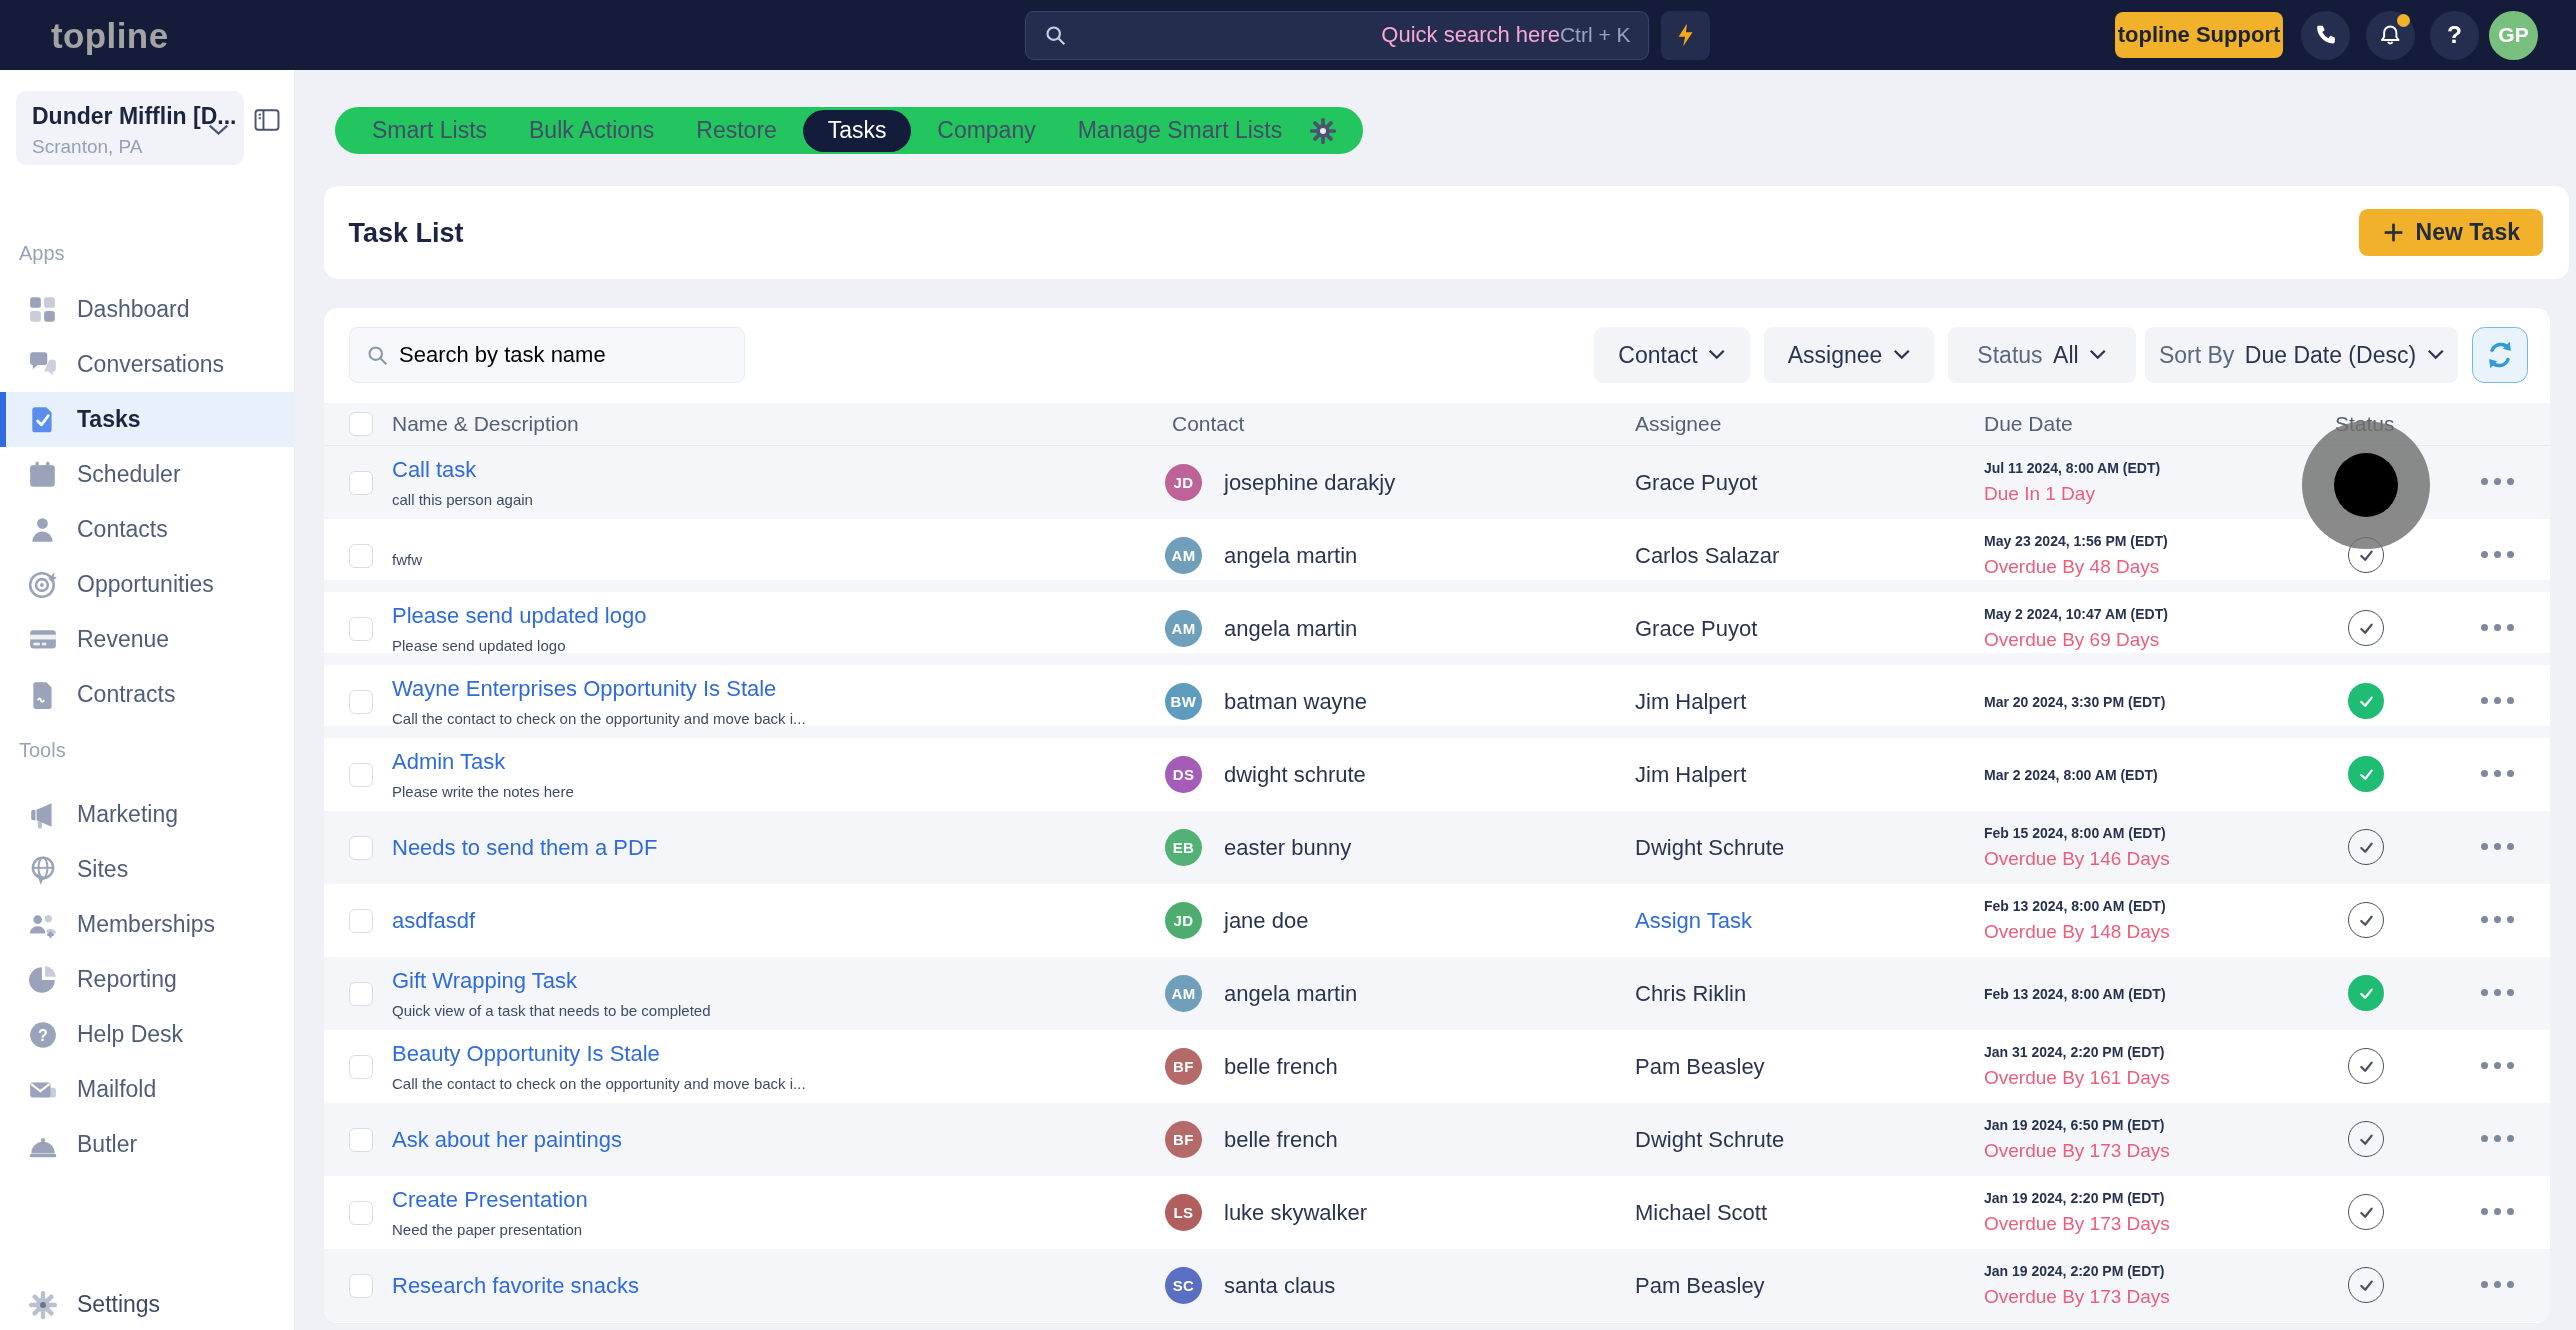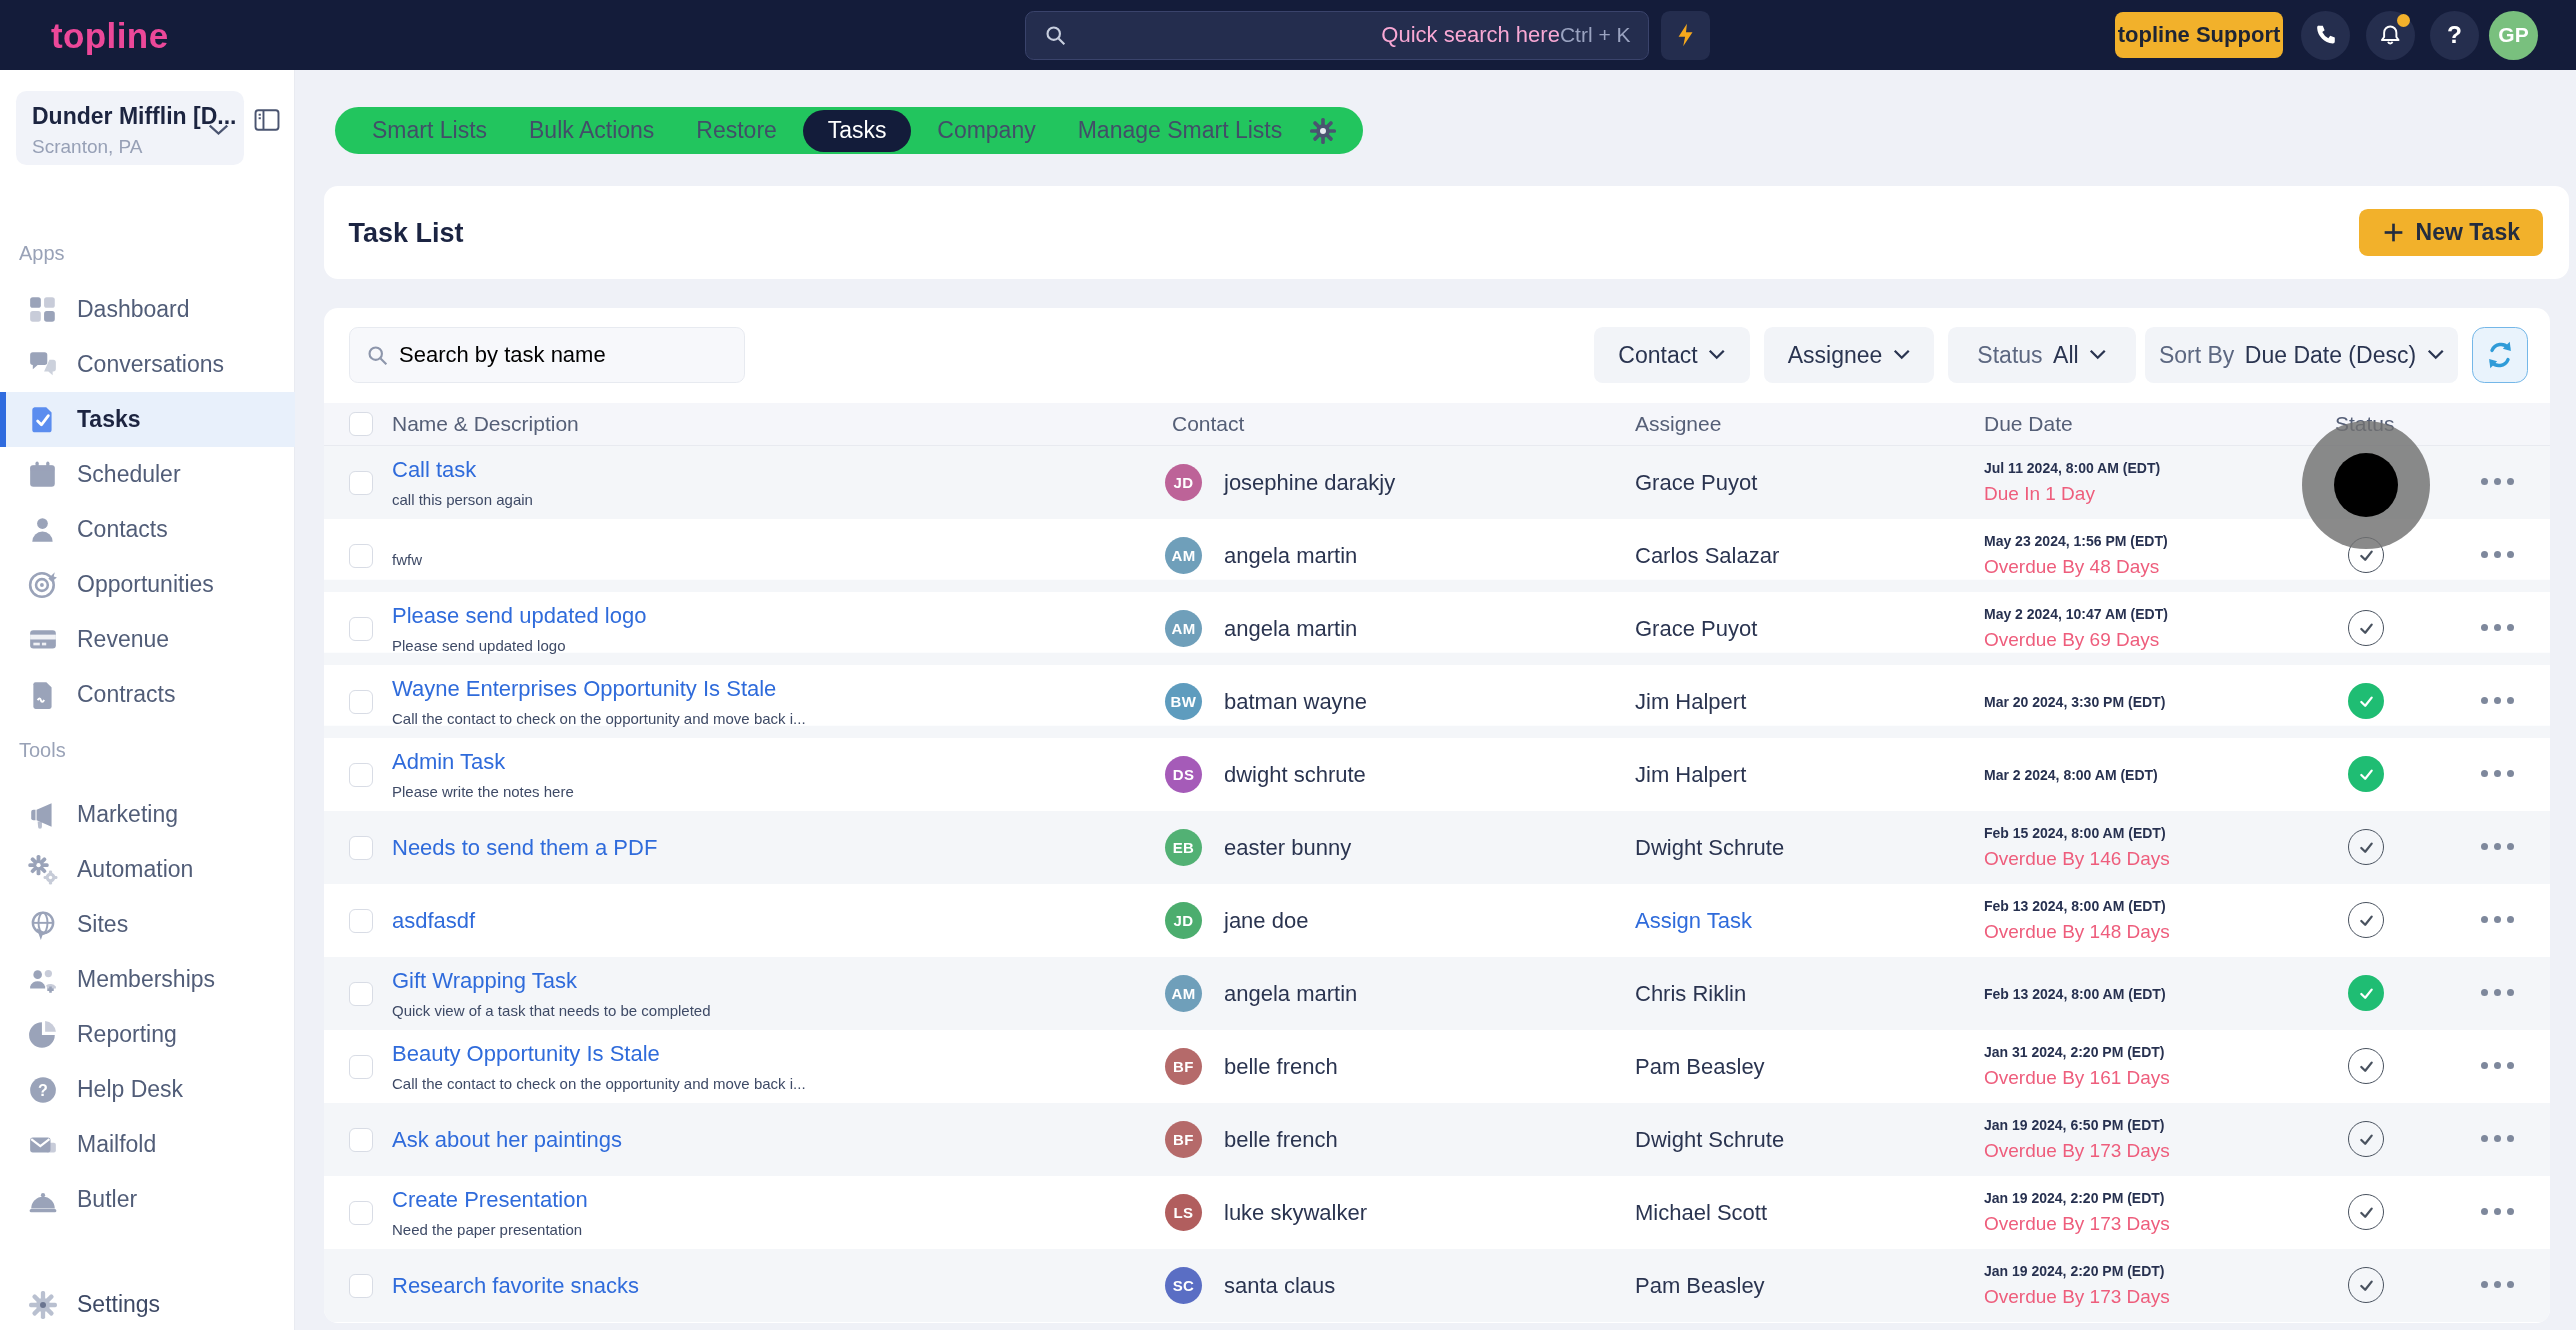--- a/index.html
+++ b/index.html
@@ -3,21 +3,21 @@
 <meta charset="utf-8">
 <style>
   html,body{margin:0;padding:0;}
   body{
     width:2576px;height:1330px;position:relative;overflow:hidden;
     background:#EFF1F7;font-family:"Liberation Sans",sans-serif;
     -webkit-font-smoothing:antialiased;
   }
   
   .topbar{position:absolute;left:0;top:0;width:2576px;height:70px;background:#141C3A;z-index:30;}
-  .logo{position:absolute;left:51px;top:16px;color:#ec4899;font-size:35px;font-weight:700;letter-spacing:0.4px;}
+  .logo{position:absolute;left:51px;top:16px;color:#a3a3a3;font-size:35px;font-weight:700;letter-spacing:0.4px;}
   .qsearch{position:absolute;left:1025px;top:10.5px;width:624px;height:49px;background:#242D4E;border:0.9px solid #3A436B;
     border-radius:8.8px;display:flex;align-items:center;box-sizing:border-box;padding:0 17.5px;}
   .qsearch .ph{color:#f9a8d4;font-size:22px;margin-left:12.3px;flex:1;text-align:right;}
   .qsearch .kbd{color:#9AA3C0;font-size:21px;}
   .boltbtn{position:absolute;left:1661px;top:10.5px;width:49px;height:49px;background:#242D4E;border-radius:8.8px;
     display:flex;align-items:center;justify-content:center;}
   .supportbtn{position:absolute;left:2115px;top:12.3px;width:168px;height:46px;background:#F2B12B;border-radius:8px;
     display:flex;align-items:center;justify-content:center;color:#1D2435;font-size:22px;font-weight:700;}
   .hcirc{position:absolute;top:10.5px;width:49px;height:49px;border-radius:50%;background:#252E4E;
     display:flex;align-items:center;justify-content:center;color:#fff;}
@@ -270,41 +270,20 @@
             <path d="M3 11v6a2 2 0 0 0 2 2h2v-10H5a2 2 0 0 0-2 2z"></path>
             <path d="M8 9l14-6v22l-14-6z"></path>
             <path d="M9 20h4v5a1.8 1.8 0 0 1-3.6 0z" opacity=".7"></path>
           </svg>
         </span>
         <span class="nlabel">Marketing</span>
       </div>
       <div class="nitem">
         <span class="nicon">
           <svg width="30" height="30" viewBox="0 0 28 28" fill="currentColor" style="color:#9AA3B9">
-            <g>
-              <rect x="8" y="0" width="3.6" height="19" rx="1.5"></rect>
-              <rect x="0.3" y="7.7" width="19" height="3.6" rx="1.5"></rect>
-              <rect x="8" y="0" width="3.6" height="19" rx="1.5" transform="rotate(45 9.8 9.5)"></rect>
-              <rect x="8" y="0" width="3.6" height="19" rx="1.5" transform="rotate(-45 9.8 9.5)"></rect>
-              <circle cx="9.8" cy="9.5" r="4.8"></circle>
-              <circle cx="9.8" cy="9.5" r="2" fill="#fff"></circle>
-              <g opacity=".55">
-                <circle cx="21" cy="21" r="4.5"></circle>
-                <rect x="19.5" y="14.5" width="3" height="13" rx="1.2"></rect>
-                <rect x="14.5" y="19.5" width="13" height="3" rx="1.2"></rect>
-                <circle cx="21" cy="21" r="1.6" fill="#fff"></circle>
-              </g>
-            </g>
-          </svg>
-        </span>
-        <span class="nlabel">Automation</span>
-      </div>
-      <div class="nitem">
-        <span class="nicon">
-          <svg width="30" height="30" viewBox="0 0 28 28" fill="currentColor" style="color:#9AA3B9">
             <circle cx="14" cy="12" r="9.5" fill="none" stroke="currentColor" stroke-width="2.2"></circle>
             <ellipse cx="14" cy="12" rx="4.2" ry="9.5" fill="none" stroke="currentColor" stroke-width="1.8"></ellipse>
             <line x1="4.5" y1="12" x2="23.5" y2="12" stroke="currentColor" stroke-width="1.8"></line>
             <path d="M8 17l10 5-4.5 1.5L12 28z"></path>
           </svg>
         </span>
         <span class="nlabel">Sites</span>
       </div>
       <div class="nitem">
         <span class="nicon">

